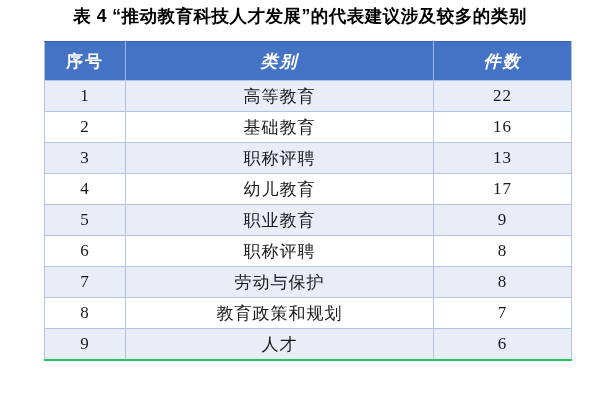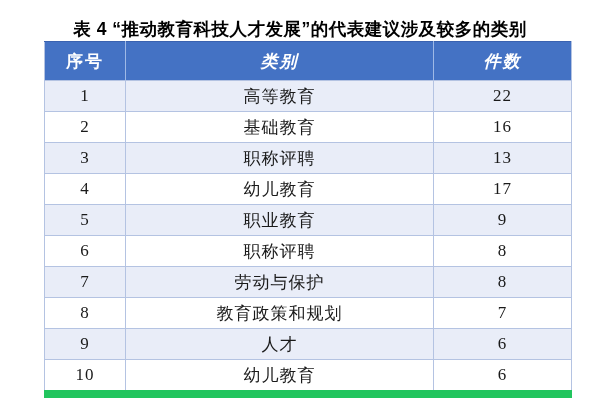--- a/index.html
+++ b/index.html
@@ -12,39 +12,39 @@
     font-family: "Liberation Serif", "DejaVu Serif", serif;
   }
   .page {
     position: relative;
     width: 600px;
     height: 403px;
     background: #ffffff;
   }
   .caption {
     position: absolute;
-    top: 17px;
+    top: 4px;
     left: 0;
     width: 600px;
     text-align: center;
     font-family: "Liberation Sans", "DejaVu Sans", sans-serif;
     font-weight: 700;
     font-size: 17.5px;
     letter-spacing: 0.5px;
     color: #000000;
     white-space: nowrap;
   }
   table.data-table {
     position: absolute;
     left: 44px;
     top: 41px;
     width: 527px;
     border-collapse: collapse;
     table-layout: fixed;
-    border-bottom: 8px solid #22c55e;
+    border-bottom: 2px solid #22c55e;
   }
   col.c1 { width: 81px; }
   col.c2 { width: 308px; }
   col.c3 { width: 138px; }
   th {
     background: var(--header-bg, #4472C4);
     color: var(--header-text, #FFFFFF);
     font-family: "Liberation Sans", "DejaVu Sans", sans-serif;
     font-weight: 600;
     font-size: 17px;
@@ -127,20 +127,15 @@
         <tr>
           <td>8</td>
           <td>教育政策和规划</td>
           <td>7</td>
         </tr>
         <tr>
           <td>9</td>
           <td>人才</td>
           <td>6</td>
         </tr>
-        <tr>
-          <td>10</td>
-          <td>幼儿教育</td>
-          <td>6</td>
-        </tr>
       </tbody>
   </table>
 </div>
 
 </body></html>

